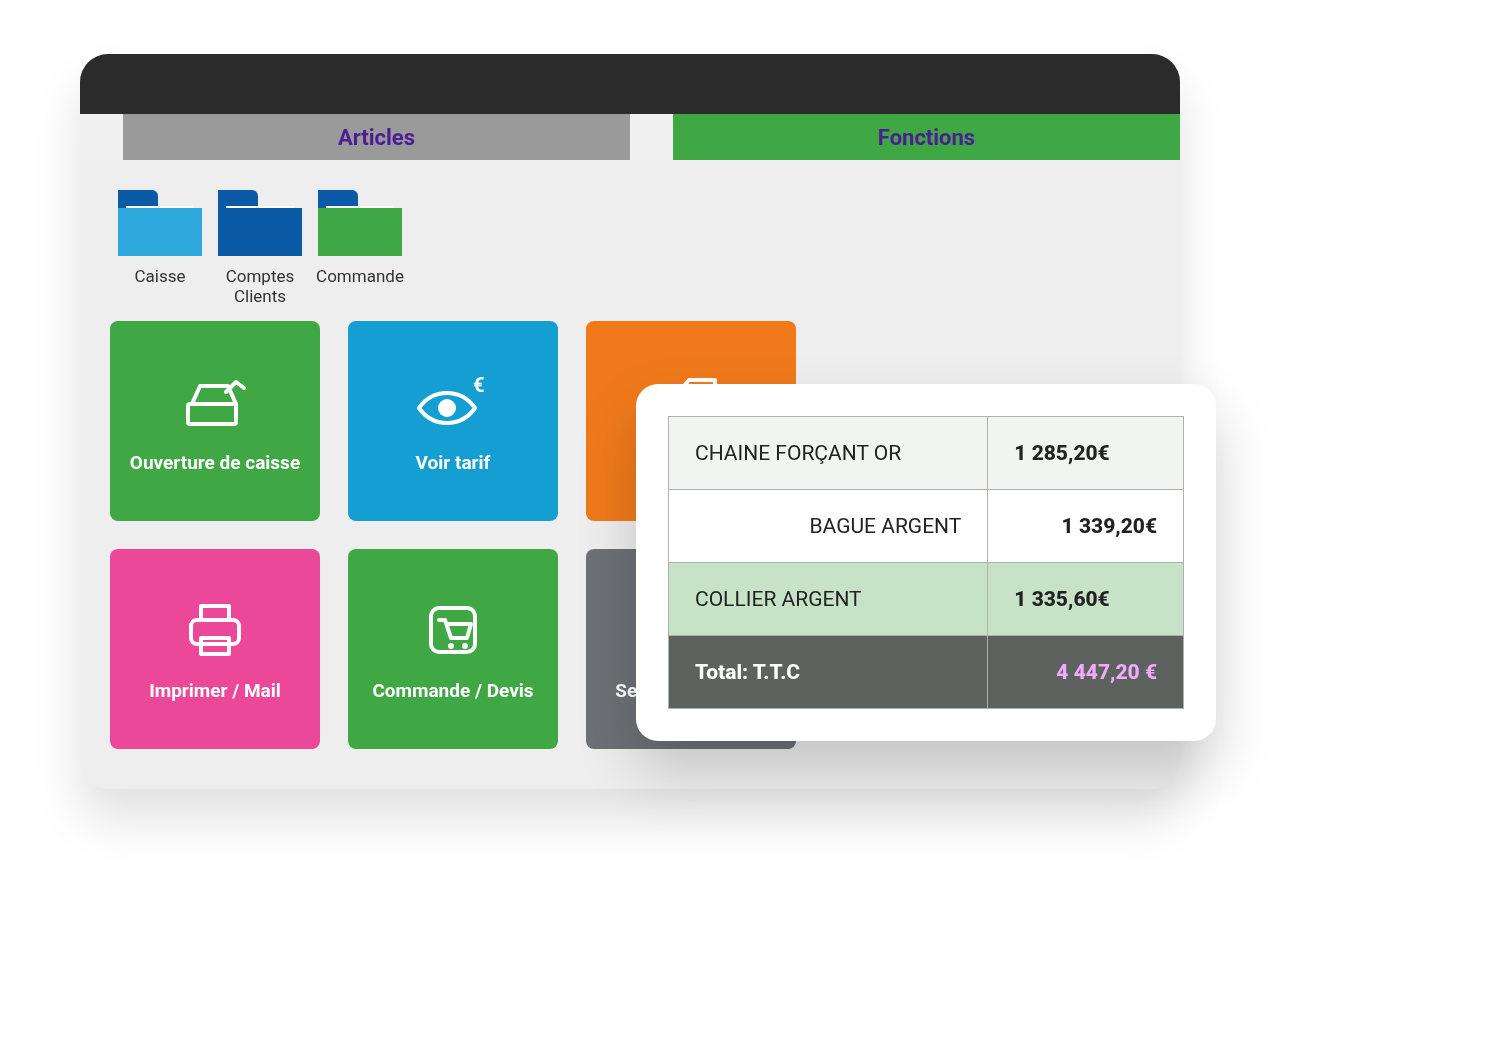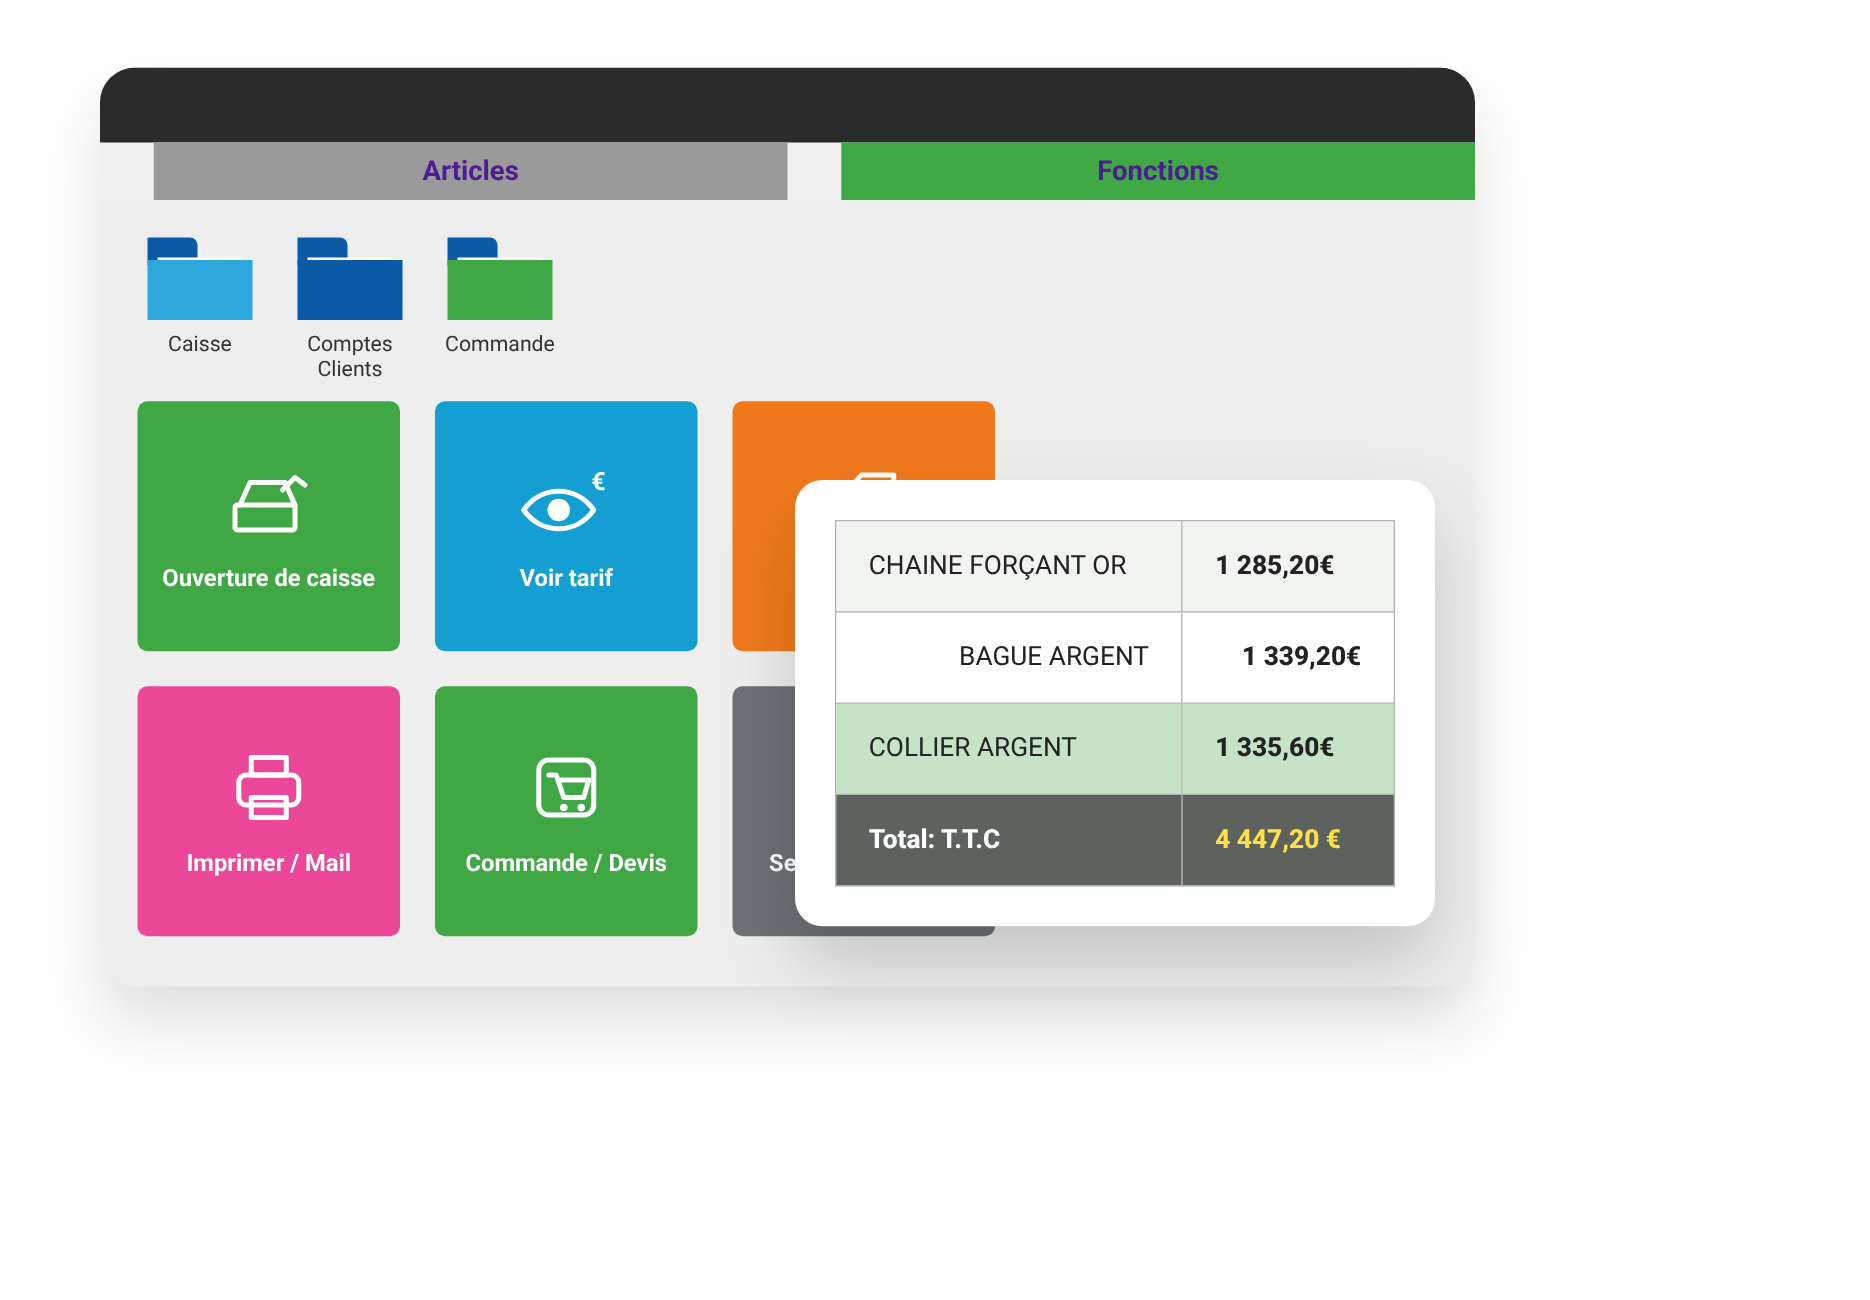--- a/index.html
+++ b/index.html
@@ -52,21 +52,20 @@
   }
 
   .top-row {
     display: flex;
     gap: 26px;
     align-items: flex-start;
   }
 
   .folders {
     display: flex;
-    gap: 20px;
   }
 
   .folder-wrap {
     display: flex;
     flex-direction: column;
     align-items: center;
     width: 100px;
   }
 
   .folder-icon {
@@ -155,21 +154,21 @@
   .tile.blue   { background: #159ed1; }
   .tile.orange { background: #f07a1b; }
   .tile.pink   { background: #ec4899; }
   .tile.grey   { background: #6d7176; }
 
   
   .receipt {
     position: absolute;
     top: 384px;
     left: 636px;
-    width: 512px;
+    width: 580px;
     background: #ffffff;
     border-radius: 22px;
     box-shadow: 0 30px 60px rgba(0,0,0,0.18);
     padding: 32px;
   }
 
   .receipt table {
     width: 100%;
     border-collapse: collapse;
   }
@@ -186,21 +185,22 @@
   }
   .receipt tr.odd td { background: #f2f4f1; }
   .receipt tr.even td { background: #ffffff; text-align: right; }
   .receipt tr.highlight td { background: #c7e3c7; }
   .receipt tr.total td {
     background: #5e625e;
     color: #ffffff;
     font-weight: 800;
   }
   .receipt tr.total td.price {
-    color: #fde047;
+    color: #f0abfc;
+    text-align: right;
   }
 
   svg { display: block; }
 </style>
 </head>
 <body>
 
 <div class="app-window">
   <div class="titlebar"></div>
 

